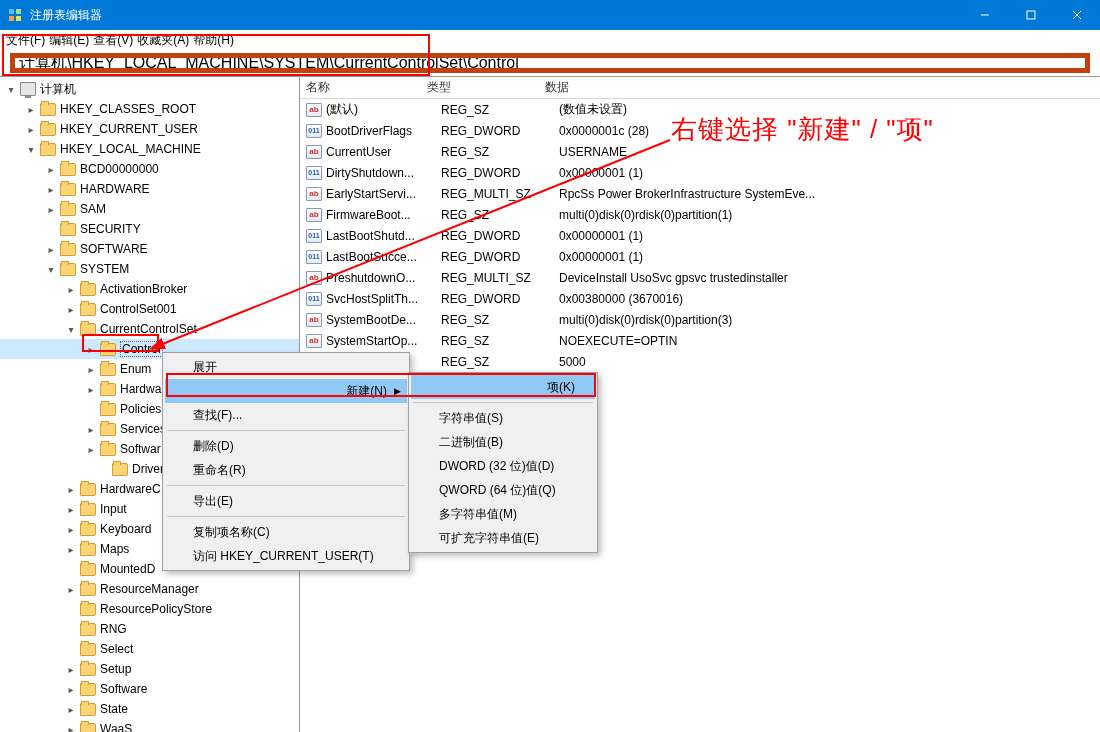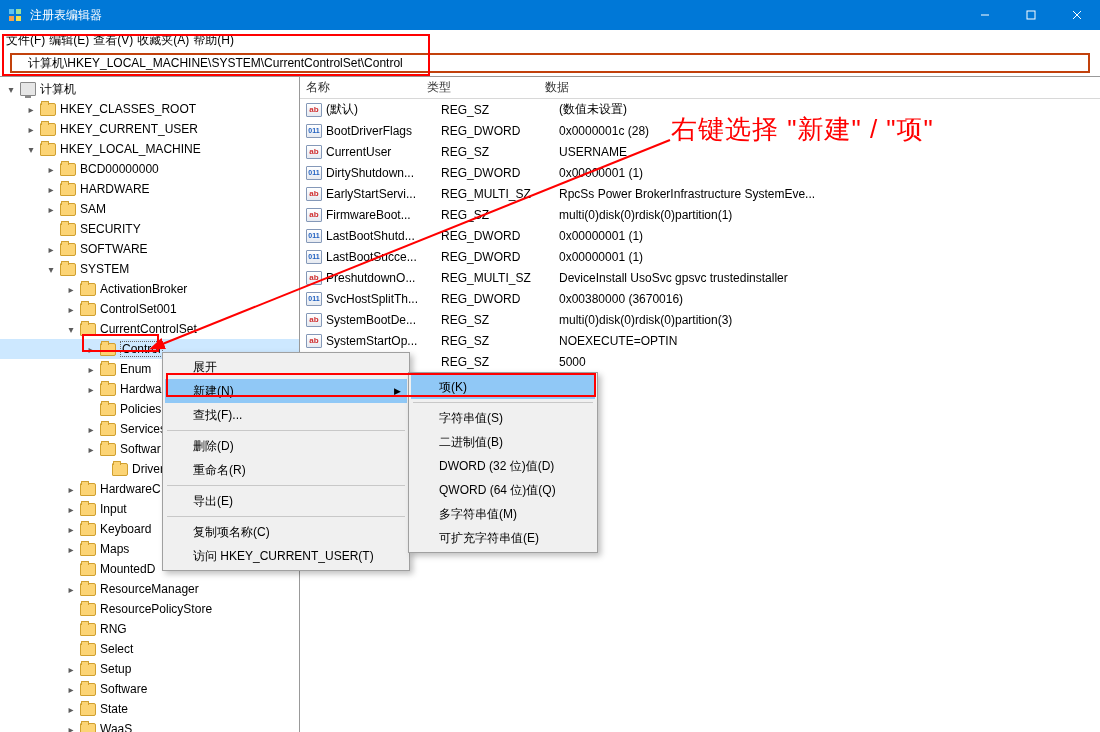--- a/index.html
+++ b/index.html
@@ -7,21 +7,21 @@
 
 .titlebar { height: 30px; background: #0078d7; color: #fff; display: flex; align-items: center; padding-left: 8px; }
 .titlebar-icon { width: 14px; height: 14px; margin-right: 8px; display: inline-flex; }
 .window-controls { margin-left: auto; display: flex; }
 .win-btn { width: 46px; height: 30px; display: flex; align-items: center; justify-content: center; color: #fff; }
 
 .menubar { height: 20px; display: flex; align-items: center; padding: 0 6px; gap: 4px; border-bottom: 0; }
 .menubar span { color: #000; }
 
 .addressbar { height: 22px; display: flex; align-items: center; padding: 0 6px; margin: 2px 4px; }
-.addr-input { flex: 1; height: 20px; border: 2px solid #c2410c; padding: 0 16px; font-size: 12px; background: #fff; }
+.addr-input { flex: 1; height: 20px; border: 5px solid #c2410c; padding: 0 4px; font-size: 16px; background: #fff; }
 
 .body-area { display: flex; height: calc(732px - 30px - 20px - 26px); }
 .tree-panel { width: 300px; border-right: 1px solid #999; border-top: 1px solid #999; overflow: hidden; padding-top: 2px; }
 .list-panel { flex: 1; border-top: 1px solid #999; overflow: hidden; }
 
 .tree-row { height: 20px; display: flex; align-items: center; white-space: nowrap; padding-left: 4px; }
 .exp { width: 14px; height: 14px; display: inline-flex; align-items: center; justify-content: center; color: #5c5c5c; font-size: 10px; margin-right: 2px; flex-shrink: 0; }
 .folder { width: 16px; height: 13px; background: #fcd475; border: 1px solid #d0a030; border-radius: 1px 2px 2px 1px; position: relative; margin-right: 4px; flex-shrink: 0; }
 .folder::before { content: ''; position: absolute; top: -3px; left: 0; width: 6px; height: 3px; background: #fcd475; border: 1px solid #d0a030; border-bottom: none; border-radius: 1px 1px 0 0; }
 .pc-icon { width: 16px; height: 14px; background: #e6e6e6; border: 1px solid #888; border-radius: 1px; margin-right: 4px; flex-shrink: 0; position: relative; }
@@ -38,21 +38,21 @@
 .list-row { height: 21px; display: flex; align-items: center; padding-left: 6px; }
 .val-icon { width: 16px; height: 14px; margin-right: 4px; flex-shrink: 0; border: 1px solid #8498b8; border-radius: 1px; background: linear-gradient(#fff,#e6eaf1); position: relative; display: inline-flex; align-items: center; justify-content: center; font-size: 8px; font-weight: bold; }
 .val-icon.sz { color: #d03030; }
 .val-icon.bin { color: #2060c0; font-size: 7px; }
 .list-row .cname { width: 115px; overflow: hidden; text-overflow: ellipsis; white-space: nowrap; }
 .list-row .ctype { width: 118px; }
 .list-row .cdata { flex: 1; overflow: hidden; text-overflow: ellipsis; white-space: nowrap; }
 
 .ctx-menu { position: absolute; background: #f0f0f0; border: 1px solid #a0a0a0; box-shadow: 3px 3px 6px rgba(0,0,0,0.25); padding: 2px; }
 .ctx-item { height: 24px; display: flex; align-items: center; padding: 0 20px 0 28px; color: #000; white-space: nowrap; position: relative; }
-.ctx-item.hl { background: #90c8f6; }
+.ctx-item.hl { background: #90c8f6; justify-content: flex-end; }
 .ctx-item .arrow { position: absolute; right: 6px; font-size: 9px; }
 .ctx-sep { height: 1px; background: #c8c8c8; margin: 3px 2px; }
 
 .submenu { left: 244px; top: 20px; width: 190px; }
 
 .annot { position: absolute; color: #ff0000; font-size: 26px; font-weight: 500; pointer-events: none; letter-spacing: 1px; }
 .redbox { position: absolute; border: 2px solid #ff0000; pointer-events: none; }
 
 svg.diag { position: absolute; top: 0; left: 0; pointer-events: none; }
 </style>

